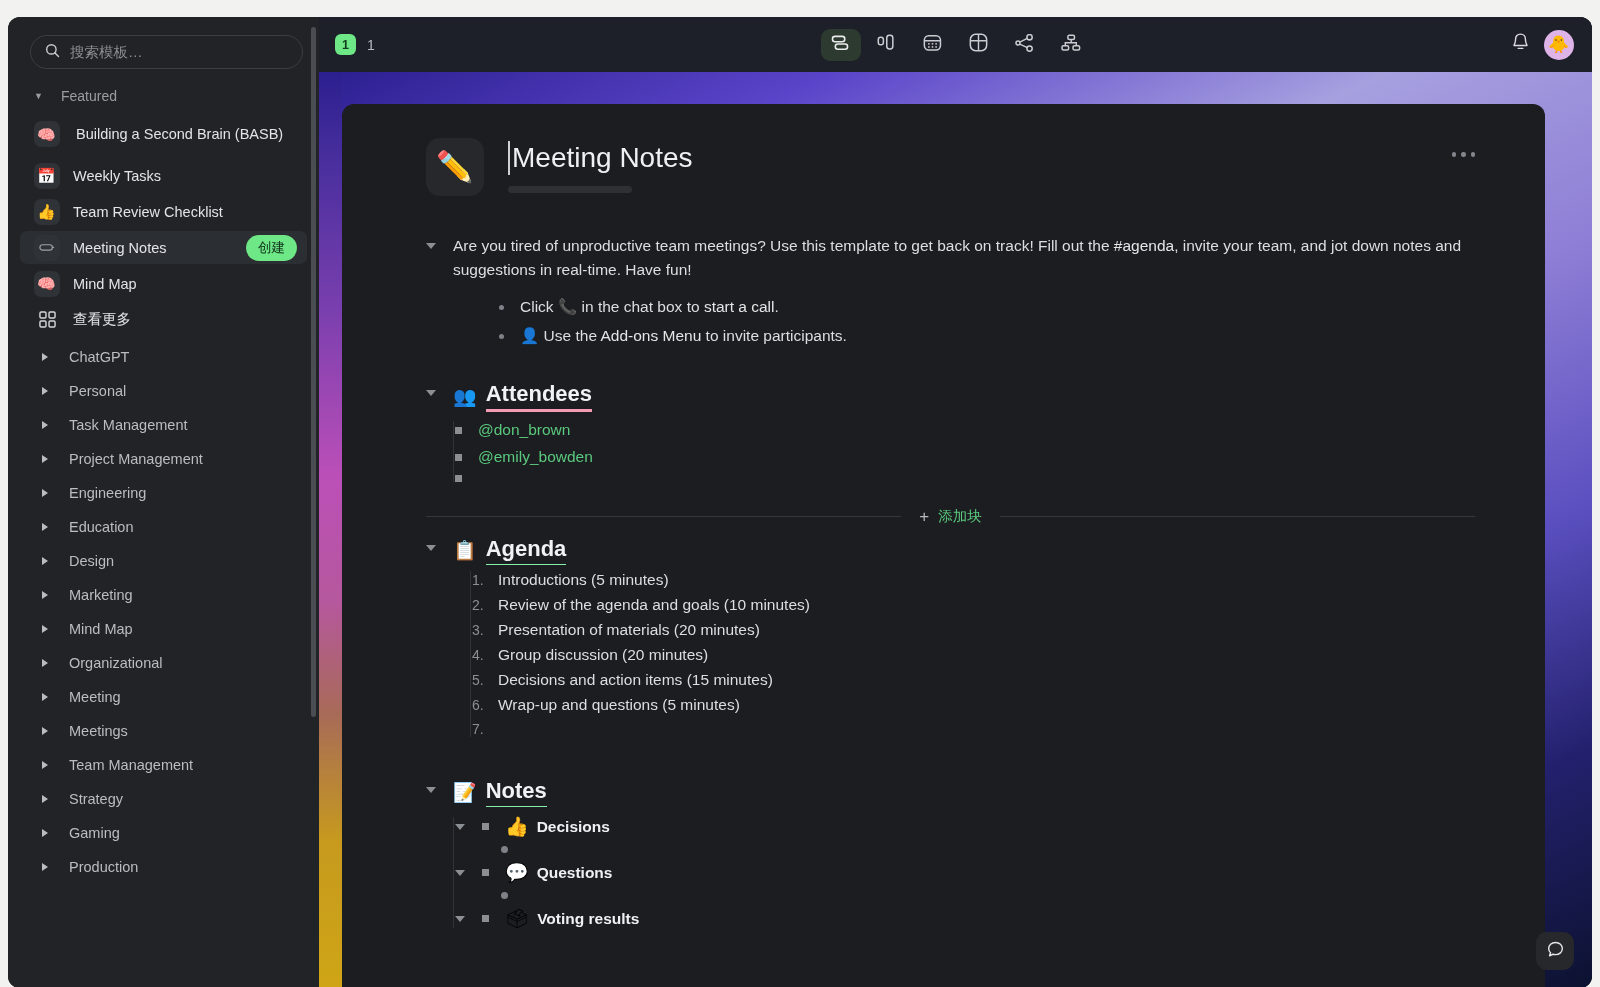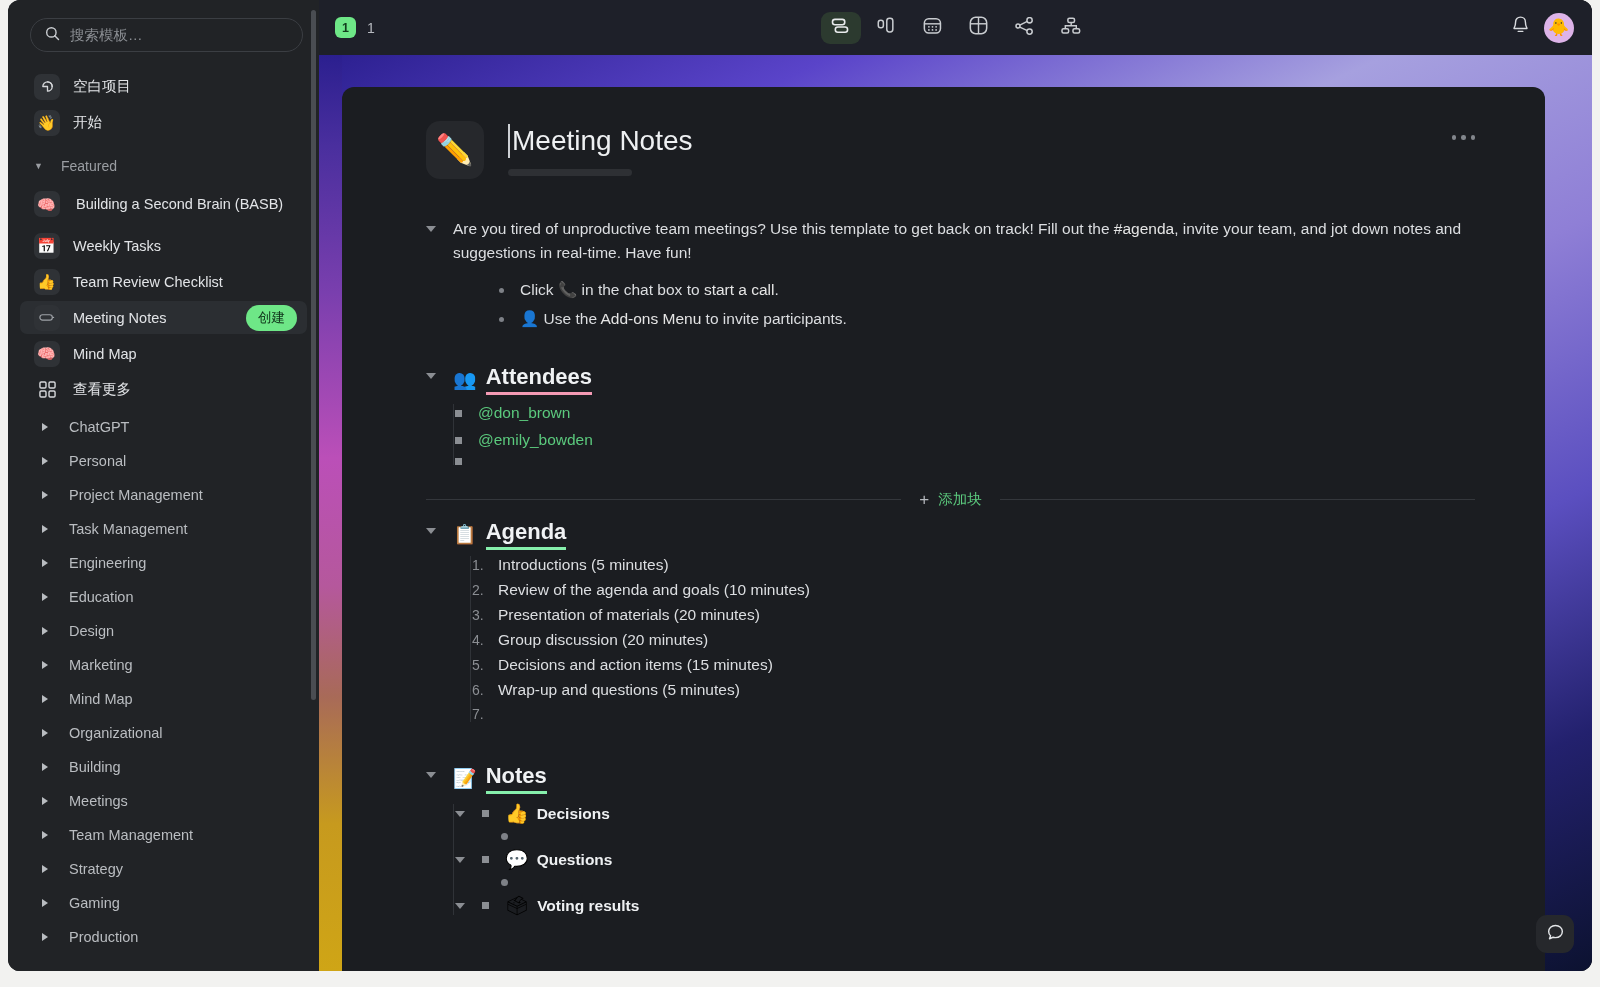--- a/index.html
+++ b/index.html
@@ -4,21 +4,21 @@
 <style>
   * { box-sizing: border-box; margin: 0; padding: 0; }
   html, body {
     width: 1600px; height: 987px;
     background: #f2f2f0;
     font-family: "Liberation Sans", sans-serif;
     overflow: hidden;
   }
   #app {
     position: absolute;
-    left: 8px; top: 0;
+    left: 8px; top: 17px;
     width: 1584px; height: 971px;
     background: #1b1d21;
     border-radius: 12px;
     overflow: hidden;
     display: flex;
   }
 
   
   #sidebar {
     width: 311px;
@@ -296,21 +296,21 @@
   .sec-head { display: flex; align-items: center; }
   .sec-title {
     font-size: 22px;
     color: #f0f2f4;
     font-weight: bold;
     display: inline-block;
     padding-bottom: 2px;
     margin-left: 9px;
   }
   .sec-title.pink { border-bottom: 3px solid #f49ab4; }
-  .sec-title.yellow { border-bottom: 3px solid #86efac; }
+  .sec-title.yellow { border-bottom: 1px solid #86efac; }
   .sec-emoji { font-size: 19px; line-height: 1; }
 
   .sec-body { margin-left: 17px; padding-left: 1px; border-left: 1px solid #303338; }
 
   .tog-row { display: flex; align-items: center; margin: 9px 0; }
   .tog-sq {
     width: 7px; height: 7px; background: #8b8e93;
     margin-right: 16px; flex: 0 0 7px;
   }
   .tog-text { color: #5bc97d; font-size: 15.5px; }
@@ -359,35 +359,20 @@
     <div class="search-wrap">
       <span>
         <svg width="15" height="15" viewBox="0 0 16 16">
             <circle cx="6.8" cy="6.8" r="5" fill="none" stroke="#c9ccd0" stroke-width="1.5"></circle>
             <line x1="10.4" y1="10.4" x2="14.4" y2="14.4" stroke="#c9ccd0" stroke-width="1.5" stroke-linecap="round"></line>
           </svg>
       </span>
       <input class="search-input" placeholder="搜索模板…" style="">
     </div>
 
-    <div class="nav-list">
-      <div class="nav-row">
-        <span class="nav-ico">
-          <svg width="15" height="15" viewBox="0 0 16 16">
-              <path d="M3 8a5 5 0 1 1 5 5 V8 Z" fill="none" stroke="#d6d8db" stroke-width="1.4" stroke-linejoin="round"></path>
-              <path d="M13 8a5 5 0 0 0-5-5" fill="none" stroke="#d6d8db" stroke-width="1.4" stroke-linecap="round"></path>
-            </svg>
-        </span>
-        <span class="nav-label">空白项目</span>
-      </div>
-      <div class="nav-row">
-        <span class="nav-ico">👋</span>
-        <span class="nav-label">开始</span>
-      </div>
-    </div>
 
     <div class="section-head">
       <span class="caret">▼</span>
       <span class="txt">Featured</span>
     </div>
 
     <div>
       <div class="nav-row" style="height:44px">
         <span class="nav-ico">🧠</span>
         <span class="nav-label multiline">Building a Second Brain (BASB)</span>
@@ -431,28 +416,28 @@
         <div class="cat-row">
           <span class="tri"></span>
           <span class="txt">ChatGPT</span>
         </div>
         <div class="cat-row">
           <span class="tri"></span>
           <span class="txt">Personal</span>
         </div>
         <div class="cat-row">
           <span class="tri"></span>
+          <span class="txt">Task Management</span>
+        </div>
+        <div class="cat-row">
+          <span class="tri"></span>
           <span class="txt">Project Management</span>
         </div>
         <div class="cat-row">
           <span class="tri"></span>
-          <span class="txt">Task Management</span>
-        </div>
-        <div class="cat-row">
-          <span class="tri"></span>
           <span class="txt">Engineering</span>
         </div>
         <div class="cat-row">
           <span class="tri"></span>
           <span class="txt">Education</span>
         </div>
         <div class="cat-row">
           <span class="tri"></span>
           <span class="txt">Design</span>
         </div>
@@ -463,21 +448,21 @@
         <div class="cat-row">
           <span class="tri"></span>
           <span class="txt">Mind Map</span>
         </div>
         <div class="cat-row">
           <span class="tri"></span>
           <span class="txt">Organizational</span>
         </div>
         <div class="cat-row">
           <span class="tri"></span>
-          <span class="txt">Building</span>
+          <span class="txt">Meeting</span>
         </div>
         <div class="cat-row">
           <span class="tri"></span>
           <span class="txt">Meetings</span>
         </div>
         <div class="cat-row">
           <span class="tri"></span>
           <span class="txt">Team Management</span>
         </div>
         <div class="cat-row">

